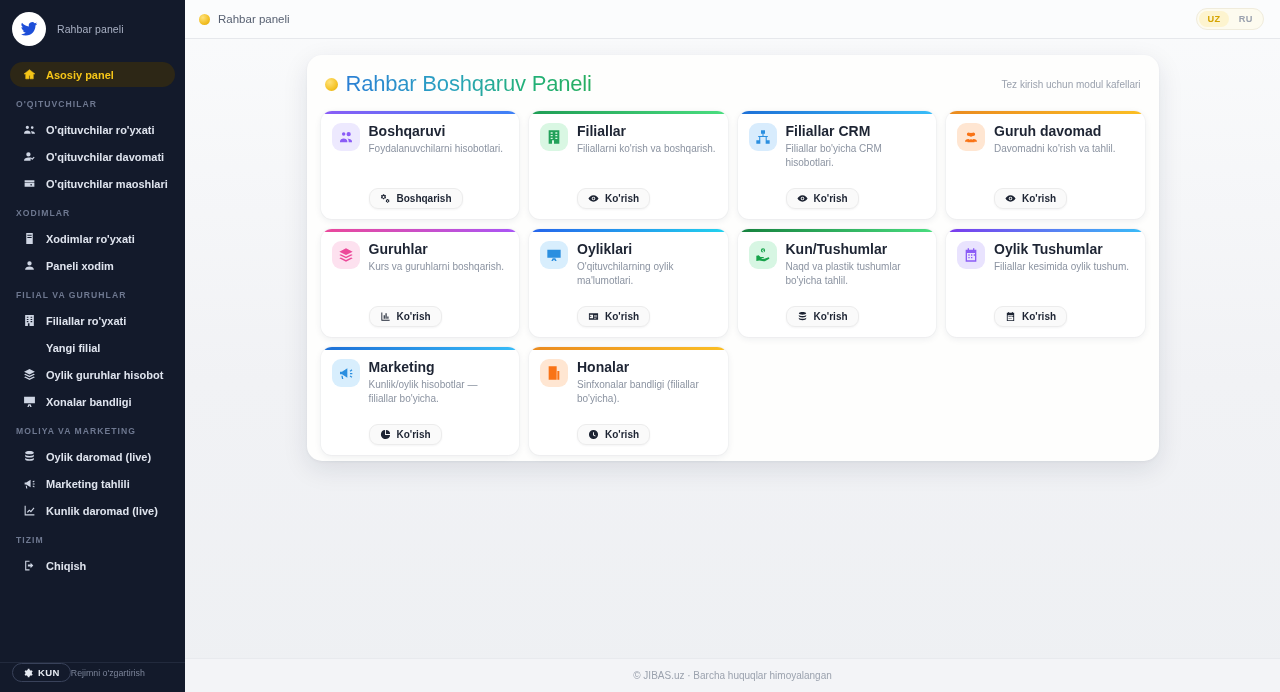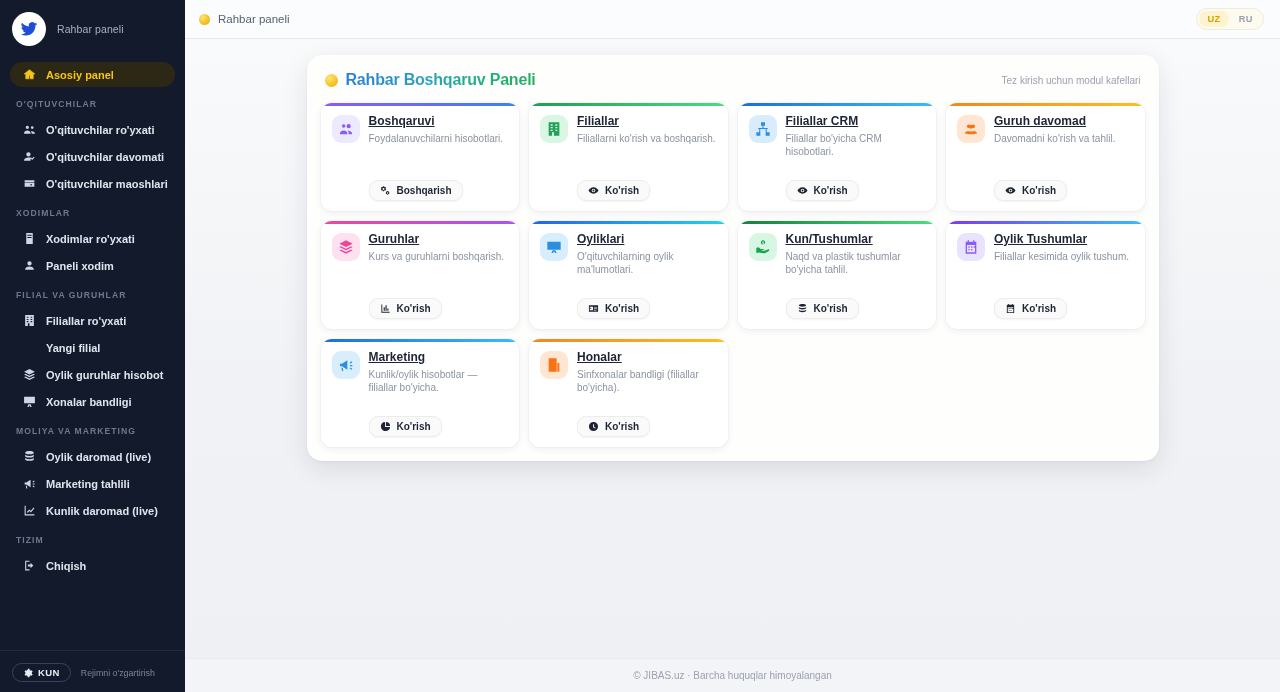--- a/index.html
+++ b/index.html
@@ -55,22 +55,22 @@
   .sb-item .sb-ic svg { display: block; }
   .sb-item.active {
     background: #2d2716; color: #f5c518; font-weight: 700;
   }
   .sb-item.active .sb-ic svg { fill: #f5c518; stroke: #f5c518; }
   .sb-item.noicon { padding-left: 36px; }
 
   .sb-footer {
     flex: 0 0 auto;
     border-top: 1px solid #222a3d;
-    padding: 12px 10px 10px 12px;
-    display: flex; align-items: center; gap: 10px;
+    padding: 0 10px 10px 12px;
+    display: flex; align-items: center; 
   }
   .theme-btn {
     display: inline-flex; align-items: center; gap: 5px;
     border: 1px solid #3a4considered; border: 1px solid #39425a;
     border-radius: 13px; padding: 3px 10px;
     color: #e7ebf3; font-size: 9.5px; font-weight: 700;
     letter-spacing: .4px; background: transparent; cursor: pointer;
   }
   .theme-btn svg { display:block; }
   .theme-hint { color: #7b8499; font-size: 8.8px; }
@@ -127,21 +127,21 @@
   .panel-head {
     display: flex; align-items: center;
     padding: 0 4px 14px 4px;
   }
   .panel-badge {
     width: 13px; height: 13px; border-radius: 50%;
     background: radial-gradient(circle at 35% 32%,#ffe27a 0%,#f6c62e 55%,#e2a900 100%);
     margin-right: 8px; flex: 0 0 13px;
   }
   .panel-title {
-    font-size: 16px; font-weight: 700; letter-spacing: -.2px;
+    font-size: 22px; font-weight: 400; letter-spacing: -.2px;
     background: linear-gradient(90deg,#2b7fd4 0%,#2aa2c0 42%,#22b07a 72%,#27ae60 100%);
     -webkit-background-clip: text; background-clip: text;
     -webkit-text-fill-color: transparent; color: #27ae60;
   }
   .panel-sub { margin-left: auto; color: #9ba2ae; font-size: 10px; }
 
   .grid {
     display: grid;
     grid-template-columns: repeat(4, 1fr);
     gap: 10px;
@@ -158,22 +158,22 @@
   .card-accent { height: 3px; width: 100%; flex: 0 0 3px; }
   .card-body { padding: 9px 11px 10px 11px; display: flex; gap: 9px; flex: 1 1 auto; }
   .card-ic {
     width: 28px; height: 28px; border-radius: 9px;
     flex: 0 0 28px;
     display: flex; align-items: center; justify-content: center;
   }
   .card-ic svg { display: block; }
   .card-main { flex: 1 1 auto; min-width: 0; display: flex; flex-direction: column; }
   .card-title {
-    font-size: 12px; font-weight: 700; color: #1d2433;
-    line-height: 1.15; margin-bottom: 3px; text-decoration: underline;
+    font-size: 14px; font-weight: 700; color: #1d2433;
+    line-height: 1.15; margin-bottom: 3px;
   }
   .card-desc {
     font-size: 10px; color: #8b93a1; line-height: 1.35;
   }
   .card-btn {
     margin-top: auto; align-self: flex-start;
     display: inline-flex; align-items: center; gap: 6px;
     background: #fafafa;
     border: 1px solid #ececec;
     border-radius: 9px;

